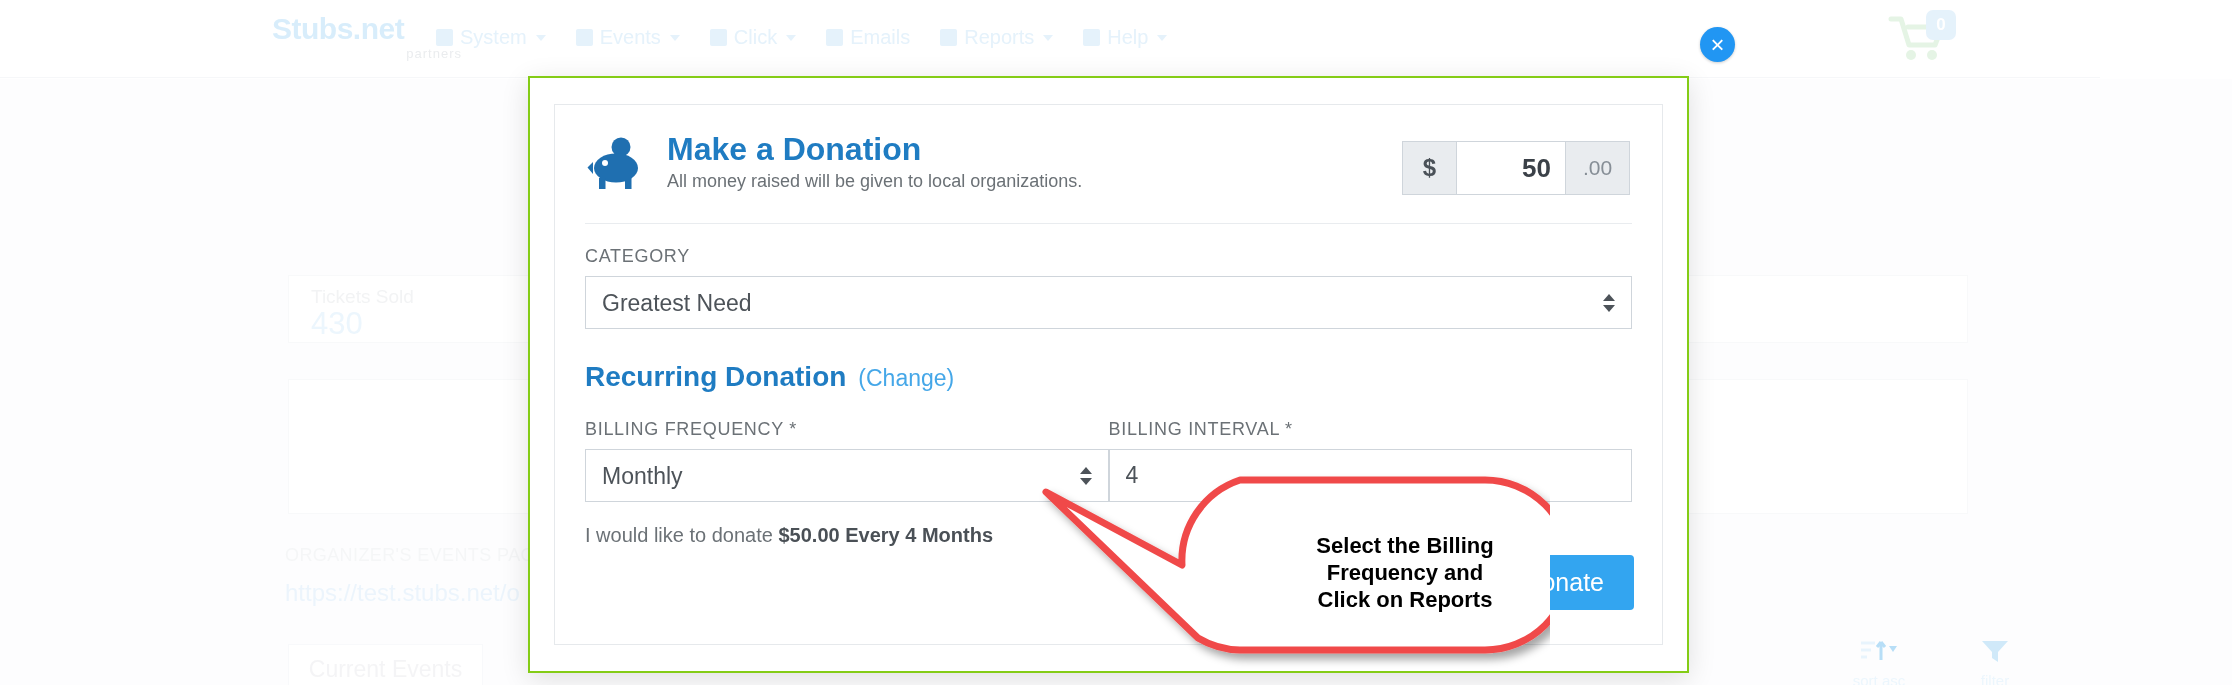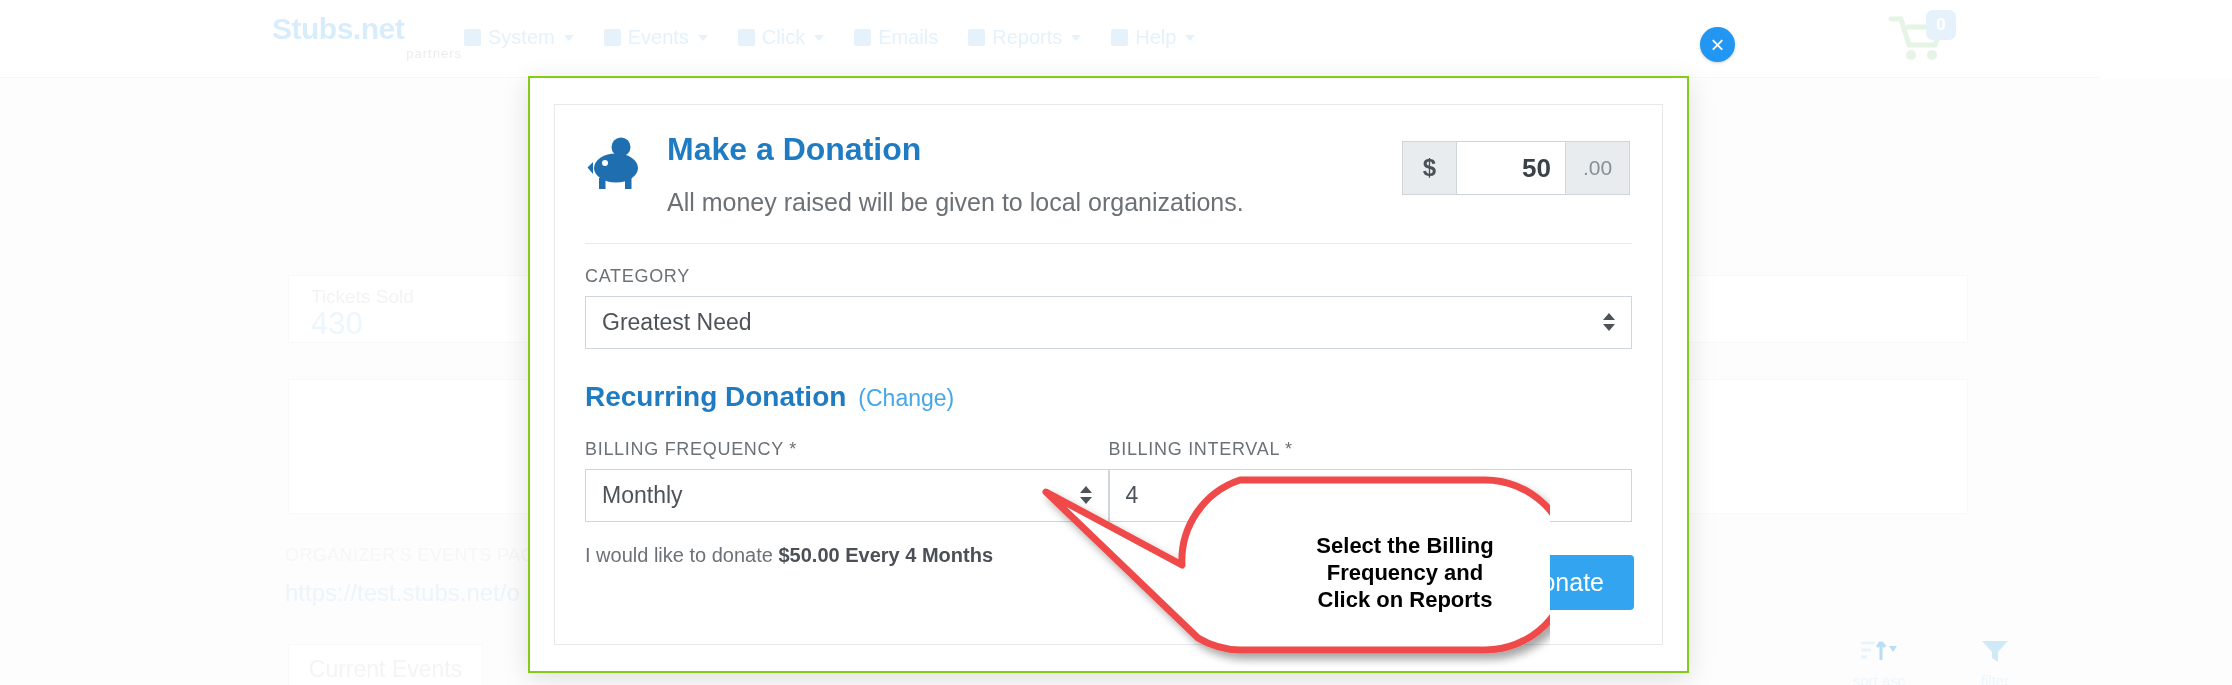--- a/index.html
+++ b/index.html
@@ -20,21 +20,21 @@
     background: #ffffff; border-bottom: 1px solid #eef1f4;
     display: flex; align-items: center;
   }
   .bg-logo { position: absolute; left: 272px; top: 14px; width: 190px; }
   .bg-logo-main {
     font-size: 30px; font-weight: bold; color: #b9dff7; letter-spacing: -0.5px;
     line-height: 1;
   }
   .bg-logo-sub { font-size: 13px; color: #d9dde1; text-align: right; margin-top: 2px; letter-spacing: 1px; }
 
-  .bg-nav { position: absolute; left: 464px; top: 26px; display: flex; gap: 30px; }
+  .bg-nav { position: absolute; left: 436px; top: 26px; display: flex; gap: 30px; }
   .bg-nav-item { display: flex; align-items: center; gap: 7px; color: #cfe7f8; font-size: 20px; white-space: nowrap; }
   .bg-nav-ico { width: 17px; height: 17px; background: #cfe7f8; border-radius: 2px; display: inline-block; }
   .bg-nav-caret { width: 0; height: 0; border-left: 5px solid transparent; border-right: 5px solid transparent; border-top: 6px solid #cfe7f8; margin-left: 2px; }
 
   .bg-cart { position: absolute; right: 148px; top: 14px; width: 64px; height: 52px; }
   .bg-cart-badge {
     position: absolute; right: -4px; top: -4px;
     width: 30px; height: 30px; border-radius: 7px; background: #cfe7f8;
     color: #fff; font-size: 17px; font-weight: bold; display: flex;
     align-items: center; justify-content: center;
@@ -90,21 +90,21 @@
     display: flex; align-items: center; justify-content: center;
     font-size: 24px; font-weight: 300; line-height: 1; cursor: pointer;
     box-shadow: 0 1px 3px rgba(0,0,0,0.2); z-index: 30;
   }
 
   
   .hdr { display: flex; align-items: flex-start; justify-content: space-between; }
   .hdr-left { display: flex; align-items: flex-start; gap: 22px; padding-left: 4px; }
   .piggy { margin-top: 4px; }
   .hdr-title { font-size: 32px; font-weight: bold; color: #1f7cc2; line-height: 1.05; }
-  .hdr-sub { font-size: 25px; color: #6b7176; margin-top: 21px; }
+  .hdr-sub { font-size: 18px; color: #6b7176; margin-top: 4px; }
 
   .amount-group { display: flex; height: 54px; margin-top: 8px; margin-right: 4px; }
   .amt-prefix, .amt-suffix {
     background: #e9ecef; border: 1px solid #cfd5db;
     display: flex; align-items: center; justify-content: center;
     color: #4a5158;
   }
   .amt-prefix { width: 54px; font-size: 24px; font-weight: bold; border-right: none; }
   .amt-input {
     width: 110px; border: 1px solid #cfd5db; background: #fff;

